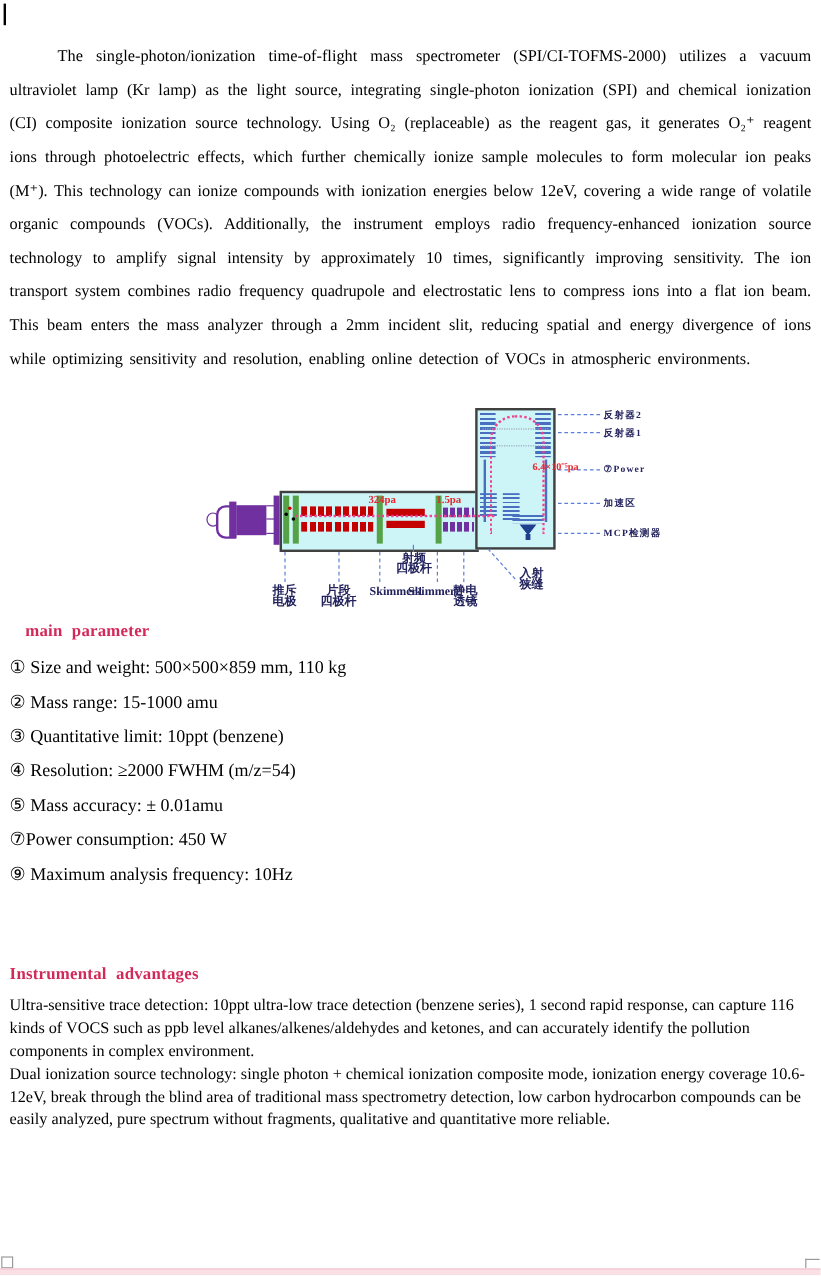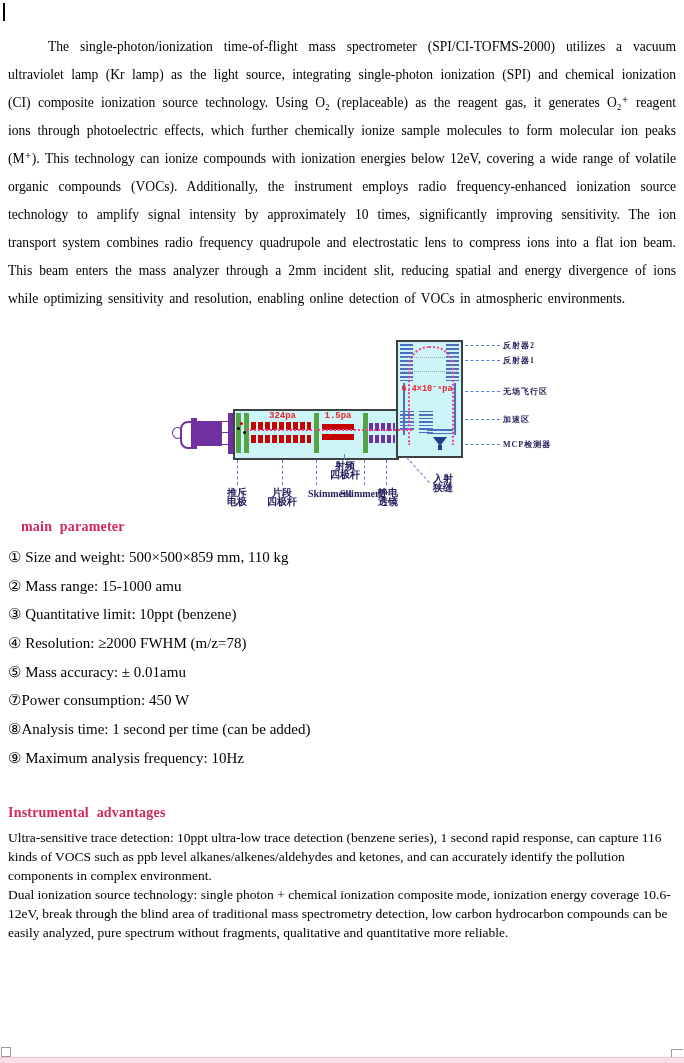--- a/index.html
+++ b/index.html
@@ -20,21 +20,21 @@
   
   .diagram{position:absolute;left:0;top:333px;width:684px;height:185px;}
   .chamber{position:absolute;background:#cdf4f6;border:2px solid #404040;}
   .gbar{position:absolute;top:80px;width:5px;height:40px;background:#55a247;}
   .seg-red{position:absolute;height:8px;background:repeating-linear-gradient(90deg,#c40000 0 5px,rgba(0,0,0,0) 5px 7px);}
   .rf-bar{position:absolute;width:32px;height:6px;background:#c40000;}
   .seg-purple{position:absolute;height:8px;background:repeating-linear-gradient(90deg,#7030a0 0 4px,rgba(0,0,0,0) 4px 6px);}
   .comb{position:absolute;top:11px;width:13px;height:37px;background:repeating-linear-gradient(180deg,#4a6fc0 0 2px,rgba(0,0,0,0) 2px 4px);}
   .grid-blue{position:absolute;background:repeating-linear-gradient(180deg,#4a6fc0 0 1.5px,rgba(0,0,0,0) 1.5px 3.5px);}
   .p-label{position:absolute;font-weight:bold;font-size:9px;color:#e8262d;text-align:center;
-    font-family:Liberation Mono, monospace;z-index:6;}
+    font-family:Liberation Serif, serif;z-index:6;margin-left:36px;}
   .beam{position:absolute;border-top:2px dotted #f23f8f;z-index:5;}
   .arch{position:absolute;left:408px;top:13px;width:42px;height:97px;border:2px dotted #f23f8f;
     border-bottom:none;border-radius:21px 21px 0 0;z-index:4;}
   .vlead{position:absolute;border-left:1.5px dashed #5b7fd4;width:0;}
   .hlead{position:absolute;left:465px;width:35px;border-top:1.5px dashed #5b7fd4;height:0;}
   .dlabel{position:absolute;font-size:10px;line-height:9px;font-weight:bold;color:#23235e;
     text-align:center;white-space:pre-line;}
   .rlabel{position:absolute;left:503px;width:80px;font-size:8px;font-weight:bold;color:#23235e;
     letter-spacing:1px;white-space:nowrap;}
   .innerwall{position:absolute;width:2px;height:52px;top:50px;background:#4a6fc0;}
@@ -135,35 +135,34 @@
     <div class="dlabel" style="left:428px;top:141px;width:30px;">入射
 狭缝</div>
 
     <div class="hlead" style="top:12px;"></div>
     <div class="hlead" style="top:27px;"></div>
     <div class="hlead" style="top:58px;"></div>
     <div class="hlead" style="top:86px;"></div>
     <div class="hlead" style="top:111px;"></div>
     <div class="rlabel" style="top:7px;">反射器2</div>
     <div class="rlabel" style="top:22px;">反射器1</div>
-    <div class="rlabel" style="top:53px;">无场飞行区</div>
+    <div class="rlabel" style="top:53px;">⑦Power</div>
     <div class="rlabel" style="top:81px;">加速区</div>
     <div class="rlabel" style="top:106px;">MCP检测器</div>
   </div>
 
   <div class="red-heading" style="left:21px;top:519px;">main parameter</div>
 
   <div class="params">
       <div class="param">①  Size and weight: 500×500×859 mm, 110 kg</div>
       <div class="param">②  Mass range: 15-1000 amu</div>
       <div class="param">③  Quantitative limit: 10ppt (benzene)</div>
-      <div class="param">④  Resolution:  ≥2000 FWHM (m/z=78)</div>
+      <div class="param">④  Resolution:  ≥2000 FWHM (m/z=54)</div>
       <div class="param">⑤  Mass accuracy:  ±  0.01amu</div>
       <div class="param">⑦Power consumption: 450 W</div>
-      <div class="param">⑧Analysis time: 1 second per time (can be added)</div>
       <div class="param">⑨  Maximum analysis frequency: 10Hz</div>
     </div>
 
   <div class="red-heading" style="left:8px;top:805px;">Instrumental advantages</div>
 
   <div class="advs">
     <p>Ultra-sensitive trace detection: 10ppt ultra-low trace detection (benzene series), 1 second rapid response, can capture 116 kinds of VOCS such as ppb level alkanes/alkenes/aldehydes and ketones, and can accurately identify the pollution components in complex environment.</p>
     <p>Dual ionization source technology: single photon + chemical ionization composite mode, ionization energy coverage 10.6-12eV, break through the blind area of traditional mass spectrometry detection, low carbon hydrocarbon compounds can be easily analyzed, pure spectrum without fragments, qualitative and quantitative more reliable.</p>
   </div>
 

